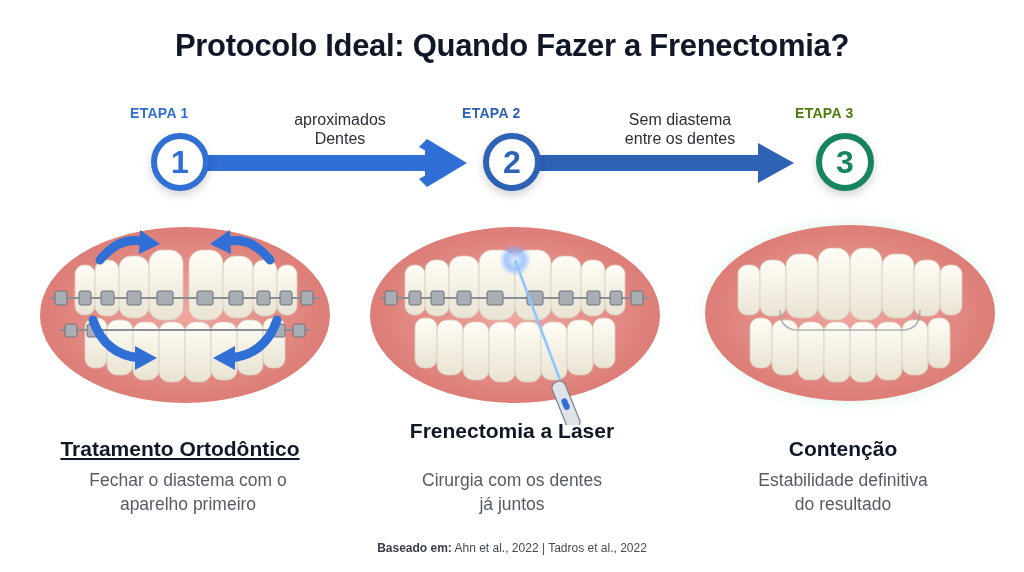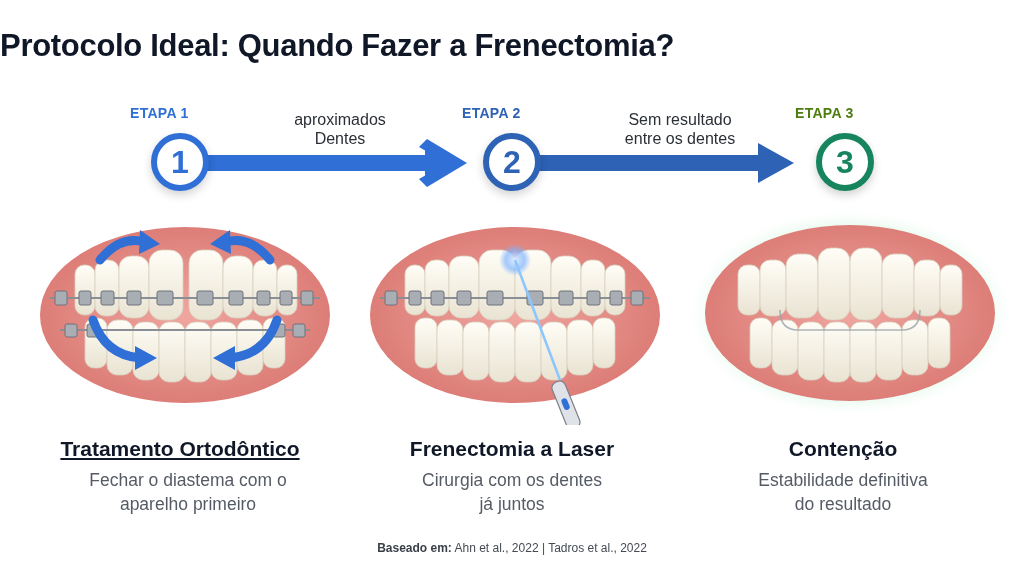--- a/index.html
+++ b/index.html
@@ -4,21 +4,21 @@
 <style>
   html, body { margin: 0; padding: 0; }
   body {
     width: 1024px; height: 572px; overflow: hidden;
     background: #ffffff;
     font-family: "Liberation Sans", "DejaVu Sans", sans-serif;
     position: relative;
   }
   .title {
     position: absolute; left: 0; width: 1024px; top: 28px;
-    font-size: 31px; font-weight: bold;
+    text-align: center; font-size: 31px; font-weight: bold;
     color: #101828; letter-spacing: -0.3px;
   }
   .stage-label {
     position: absolute; font-size: 14px; font-weight: bold;
     text-align: left; width: 100px; letter-spacing: 0.3px;
   }
   .circle {
     position: absolute; width: 58px; height: 58px; border-radius: 50%;
     box-sizing: border-box; background: #fff;
     display: flex; align-items: center; justify-content: center;
@@ -62,21 +62,21 @@
 <svg class="arrow" style="left:538px;top:135px;" width="270" height="56" viewBox="0 0 270 56">
   <rect x="0" y="20" width="230" height="16" fill="#2d62b5"></rect>
   <path d="M220 8 L256 28 L220 48 Z" fill="#2d62b5"></path>
 </svg>
 
 <div class="arrow-text" style="left:250px;top:110px;">
   <div>aproximados</div>
   <div>Dentes</div>
 </div>
 <div class="arrow-text" style="left:590px;top:110px;">
-  <div>Sem resultado</div>
+  <div>Sem diastema</div>
   <div>entre os dentes</div>
 </div>
 
 <div class="circle" style="left:151px;top:133px;border:6px solid #2f6fd6;color:#2f6fd6;">1</div>
 <div class="circle" style="left:483px;top:133px;border:6px solid #2d62b5;color:#2d62b5;">2</div>
 <div class="circle" style="left:816px;top:133px;border:6px solid #16855e;color:#16855e;">3</div>
 
 <svg class="illus" style="left:35px;top:220px;" width="300" height="195" viewBox="0 0 300 195">
   <defs>
     <radialGradient id="gum1" cx="50%" cy="50%" r="60%">
@@ -224,21 +224,21 @@
   </g>
   <path d="M90 100 Q90 120 108 120 L212 120 Q230 120 230 100" fill="none" stroke="#9aa3a9" stroke-width="1.6" opacity="0.8"></path>
 </svg>
 
 <div class="step-title" style="left:20px;top:437px;text-decoration:underline;">Tratamento Ortodôntico</div>
 <div class="step-desc" style="left:28px;top:468px;">
   <div>Fechar o diastema com o</div>
   <div>aparelho primeiro</div>
 </div>
 
-<div class="step-title" style="left:352px;top:437px;">Frenectomia a Laser</div>
+<div class="step-title" style="left:352px;top:419px;">Frenectomia a Laser</div>
 <div class="step-desc" style="left:352px;top:468px;">
   <div>Cirurgia com os dentes</div>
   <div>já juntos</div>
 </div>
 
 <div class="step-title" style="left:683px;top:437px;">Contenção</div>
 <div class="step-desc" style="left:683px;top:468px;">
   <div>Estabilidade definitiva</div>
   <div>do resultado</div>
 </div>

